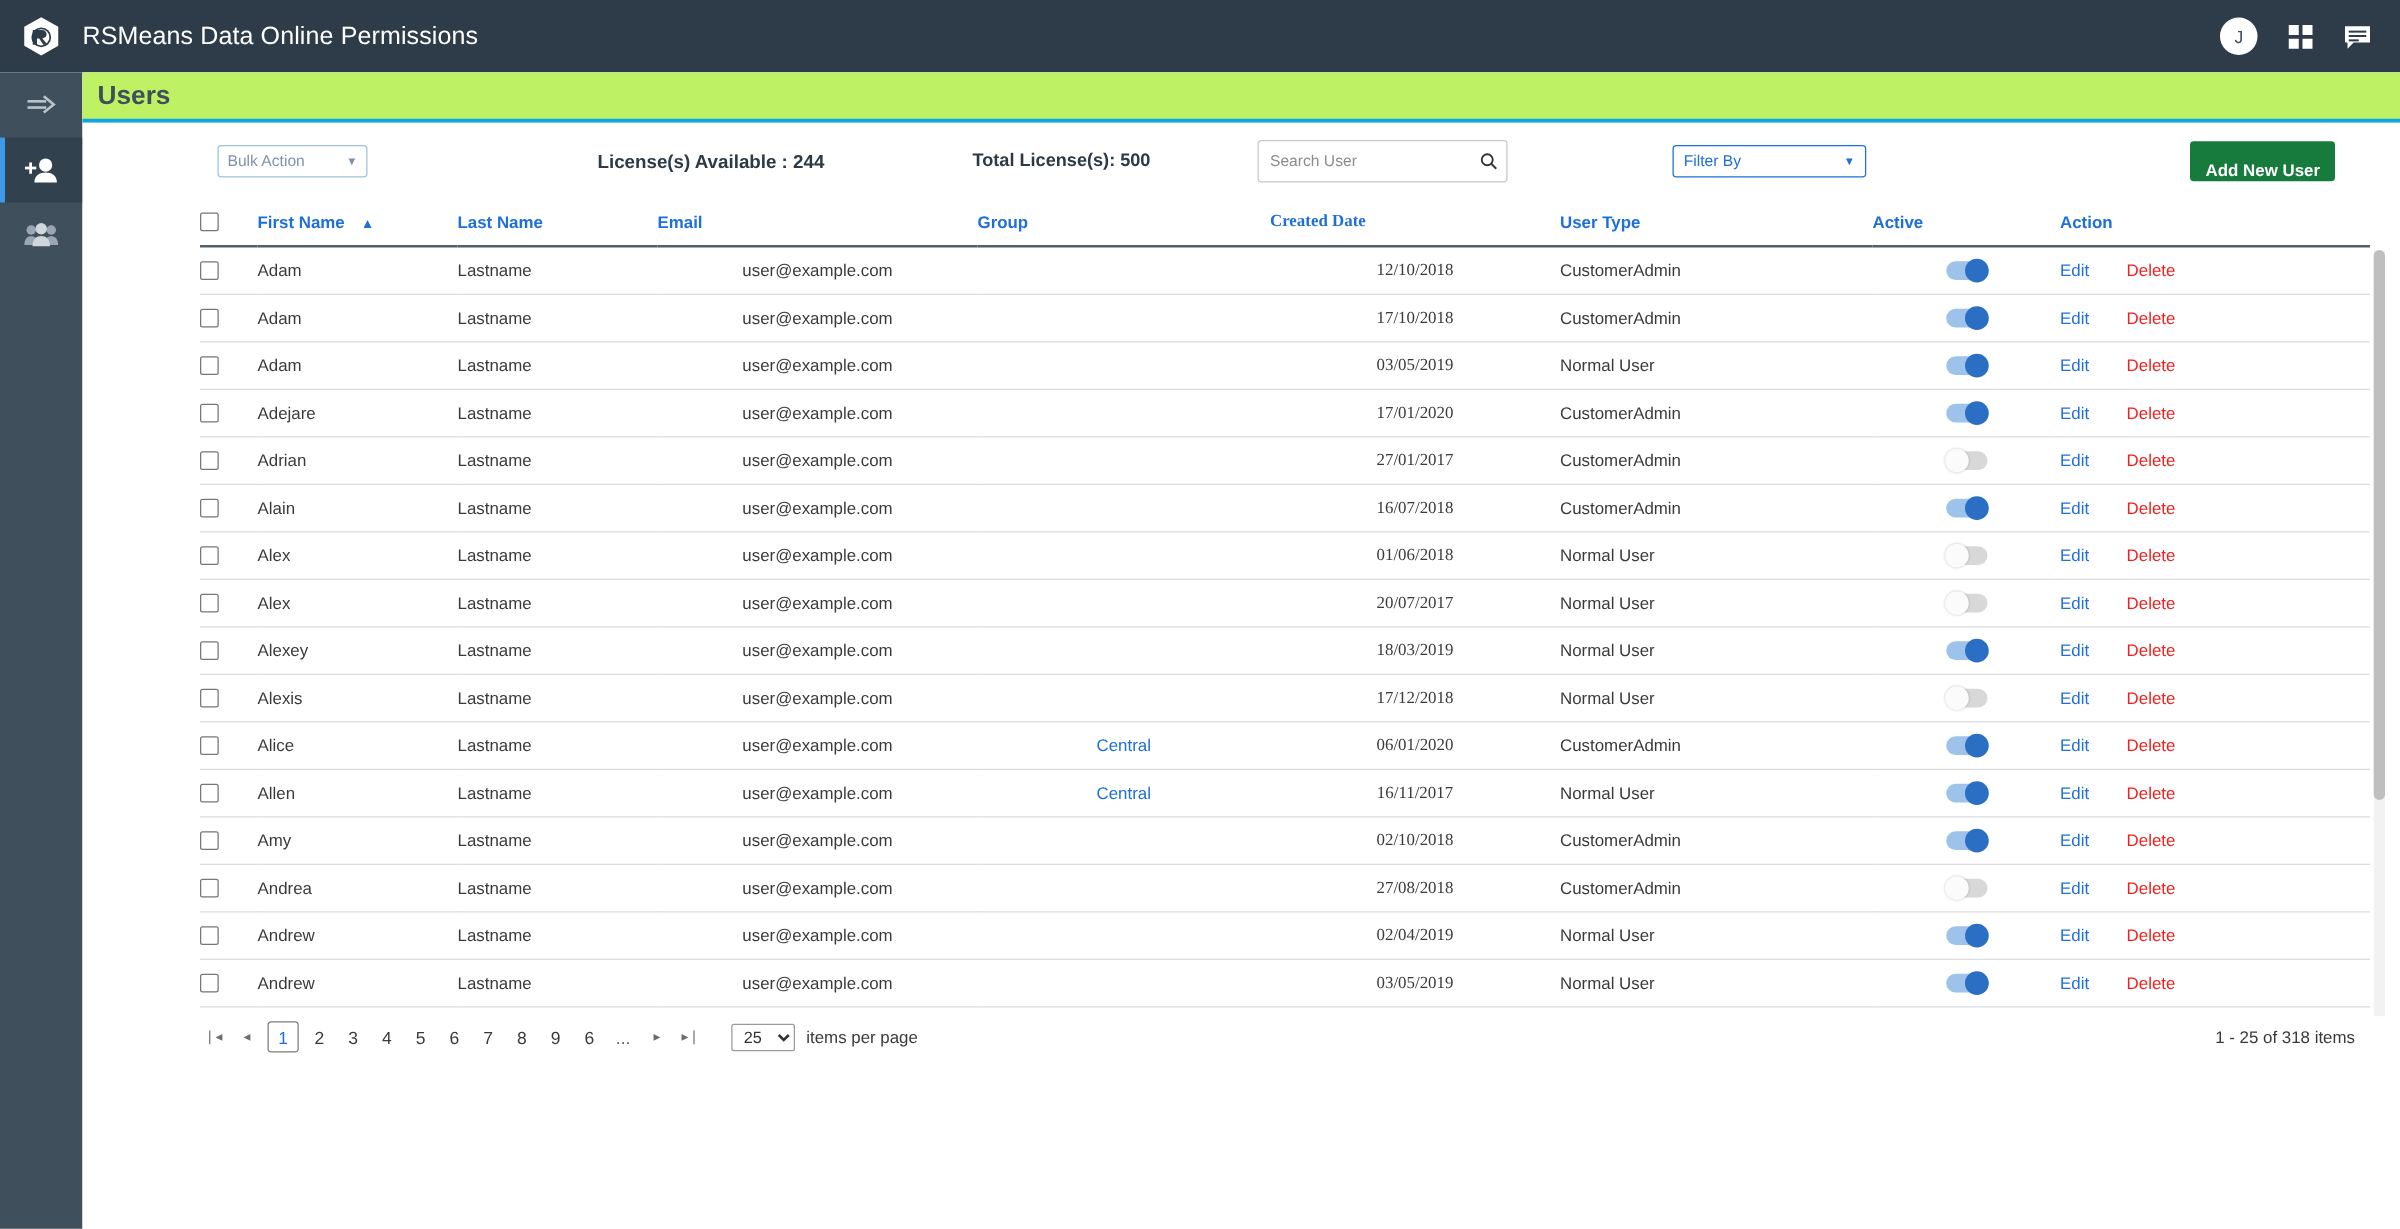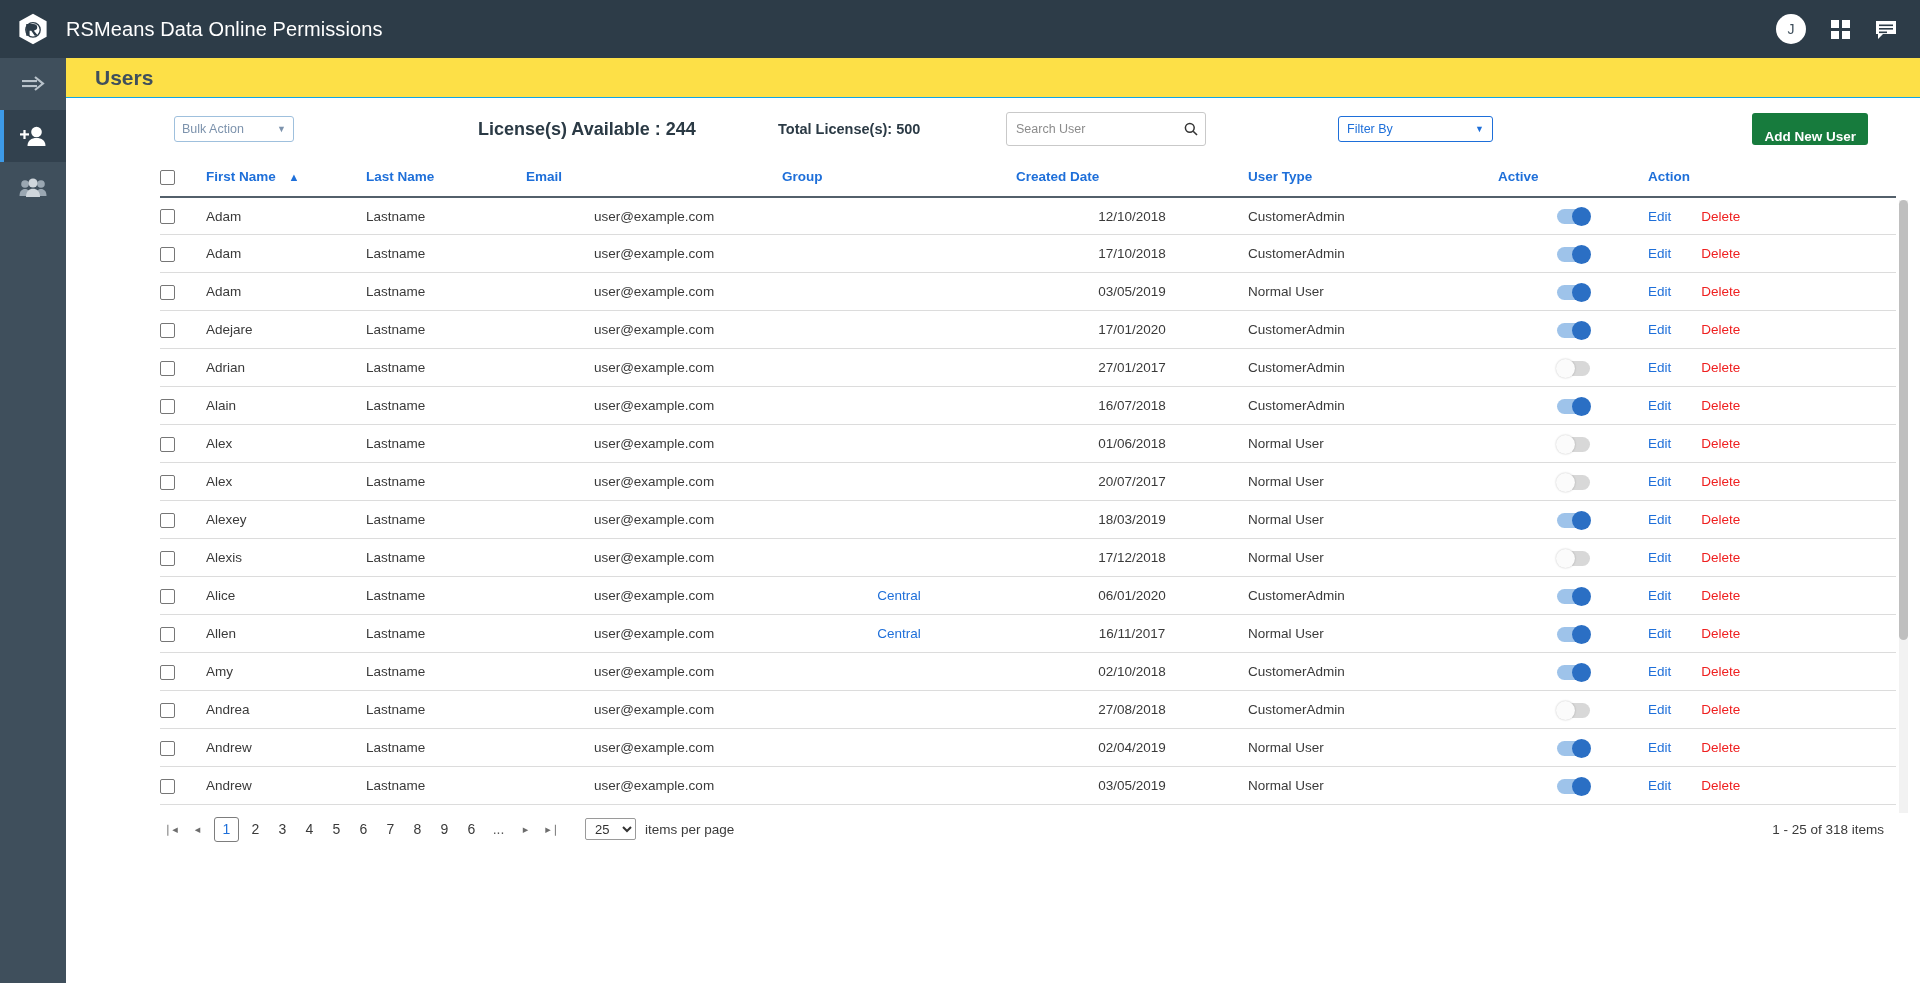--- a/index.html
+++ b/index.html
@@ -52,40 +52,40 @@
     width: 4px; background: #3d9ae8;
   }
   .side-item svg { display: block; }
 
   
   .content {
     position: absolute; top: 58px; left: 66px;
     width: 1854px; height: 925px; background: #ffffff;
   }
   .page-head {
-    height: 40px; background: #fde047;
+    height: 40px; background: #bef264;
     display: flex; align-items: center;
-    padding-left: 29px;
-    border-bottom: 1px solid #0ea5e9;
+    padding-left: 12px;
+    border-bottom: 3px solid #0ea5e9;
   }
   .page-title { font-size: 21px; font-weight: bold; color: #3f4f5c; }
 
   
   .toolbar {
     height: 62px; display: flex; align-items: center;
     padding: 0 24px 0 24px; position: relative;
   }
   .bulk-action {
     width: 120px; height: 26px; border: 1px solid #9fc0dd; border-radius: 3px;
     background: #ffffff; display: flex; align-items: center;
     padding: 0 7px; font-size: 12.5px; color: #7d93ad; margin-left: 84px;
   }
   .bulk-action .caret { margin-left: auto; color: #7d93ad; font-size: 9px; }
 
-  .lic-avail { position: absolute; left: 412px; font-size: 18px; font-weight: bold; color: #2b3a45; }
+  .lic-avail { position: absolute; left: 412px; font-size: 15px; font-weight: bold; color: #2b3a45; }
   .lic-total { position: absolute; left: 712px; font-size: 14.5px; font-weight: bold; color: #2b3a45; }
 
   .search-wrap {
     position: absolute; left: 940px;
     width: 200px; height: 24px; border: 1px solid #c9c9c9; border-radius: 3px;
     background: #ffffff; display: flex; align-items: center; padding: 16px 7px;
   }
   .search-wrap input {
     border: none; outline: none; flex: 1; font-size: 12.5px; color: #444;
     font-family: "Liberation Sans", sans-serif; background: transparent;
@@ -117,21 +117,21 @@
   }
   .grid td {
     font-size: 13.5px; color: #3a3a3a; padding: 10px 0;
     border-bottom: 1px solid #dcdcdc; white-space: nowrap; height: 38px;
   }
   .c-check { width: 46px; }
   .c-first { width: 160px; }
   .c-last  { width: 160px; }
   .c-email { width: 256px; text-align: center; }
   .c-group { width: 234px; text-align: center; }
-  .c-date  { width: 232px; text-align: center; }
+  .c-date  { width: 232px; text-align: center; font-family: Liberation Serif, serif; }
   .c-type  { width: 250px; }
   .c-active{ width: 150px; text-align: center; }
   .c-action{ width: 248px; }
 
   .cbox {
     width: 15px; height: 15px; border: 1px solid #767676; border-radius: 2px;
     background: #fff; display: inline-block; vertical-align: middle;
   }
   .sort-caret { display: inline-block; margin-left: 9px; font-size: 11px; color: #1e6fd9; }
   .group-link { color: #1e6fd9; }

